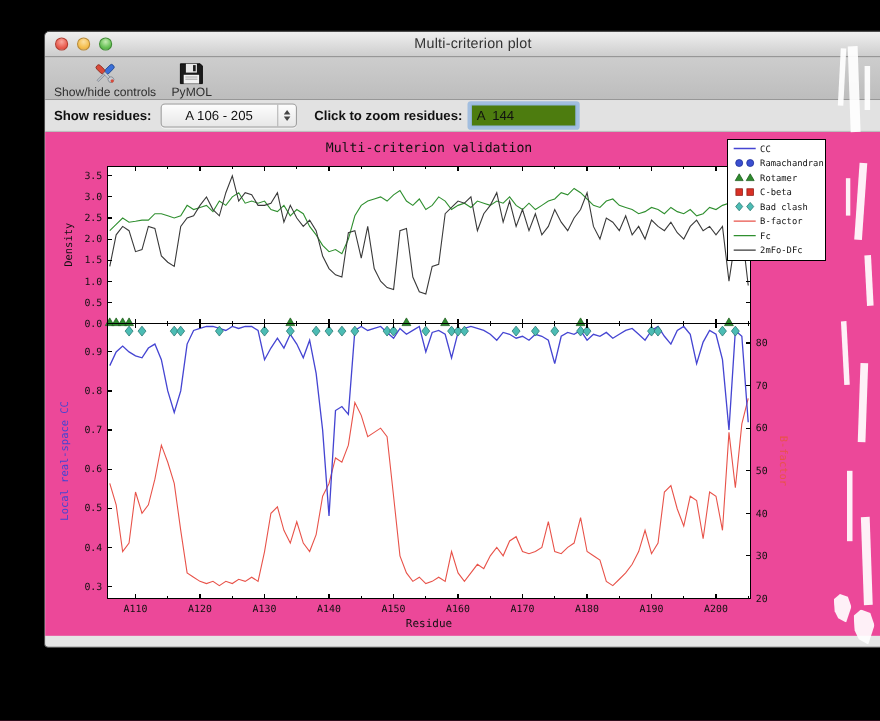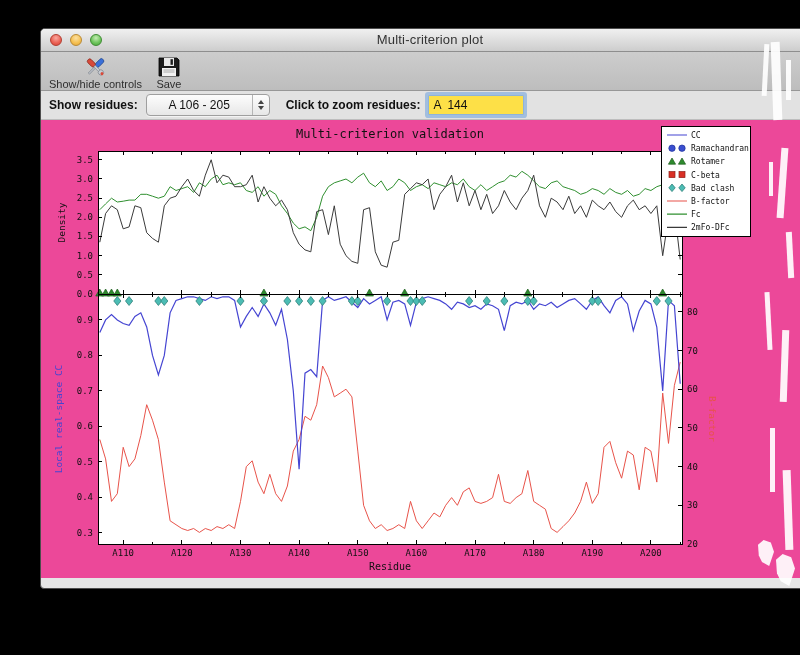--- a/index.html
+++ b/index.html
@@ -34,21 +34,21 @@
          box-shadow:0 1px 0 rgba(255,255,255,.6);margin-right:16px;}
   .popup .pvalue{flex:1;text-align:center;font-size:12px;color:#111;white-space:pre;}
   .popup .stepper{width:16px;height:100%;border-left:1px solid #b5b5b5;display:flex;
                   flex-direction:column;align-items:center;justify-content:center;gap:2px;}
   .tri-up{width:0;height:0;border-left:3.5px solid transparent;border-right:3.5px solid transparent;
           border-bottom:4.5px solid #444;}
   .tri-dn{width:0;height:0;border-left:3.5px solid transparent;border-right:3.5px solid transparent;
           border-top:4.5px solid #444;}
   .zoominput{width:86px;height:16px;border:1px solid #8fb3d9;border-radius:1px;font-size:12px;
              font-family:"Liberation Sans",sans-serif;padding:1px 4px;color:#111;white-space:pre;
-             outline:none;box-shadow:0 0 0 3px rgba(110,160,220,.55);background:#fde047;}
+             outline:none;box-shadow:0 0 0 3px rgba(110,160,220,.55);background:#4d7c0f;}
   .figure{position:relative;height:458px;background:#ec4899;}
   .statusbar{height:15px;background:linear-gradient(#f3f3f3,#dcdcdc);border-top:1px solid #aaa;
              font-size:11px;color:#1a1a1a;padding:1px 0 0 5px;white-space:nowrap;overflow:hidden;}
   
   .art{position:absolute;background:#fff;opacity:.92;}
   .blob{clip-path:polygon(0 18%,35% 0,80% 10%,100% 45%,70% 100%,25% 85%,5% 60%);}
   svg text{font-family:"DejaVu Sans Mono","Liberation Mono",monospace;}
 </style>
 </head>
 <body>
@@ -84,21 +84,21 @@
       </div>
       <div class="toolbtn">
         <svg class="ticon" viewBox="0 0 26 24">
           <path d="M3 3 h18 l2 2 v16 h-20 z" fill="#1b1b1b" stroke="#000" stroke-width="0.8"></path>
           <rect x="8" y="3" width="10" height="8" fill="#e8e8e8"></rect>
           <rect x="14.5" y="4.2" width="2.4" height="5.6" fill="#1b1b1b"></rect>
           <rect x="6" y="13" width="14" height="8" fill="#f2f2f2"></rect>
           <line x1="7.5" y1="15" x2="18.5" y2="15" stroke="#999" stroke-width="0.8"></line>
           <line x1="7.5" y1="17" x2="18.5" y2="17" stroke="#999" stroke-width="0.8"></line>
         </svg>
-        <div class="tlabel">Save</div>
+        <div class="tlabel">PyMOL</div>
       </div>
     </div>
 
     <div class="controls">
       <span class="ctl-label">Show residues:</span>
       <div class="popup">
         <span class="pvalue">A 106 - 205</span>
         <span class="stepper">
           <span class="tri-up"></span>
             <span class="tri-dn"></span>

